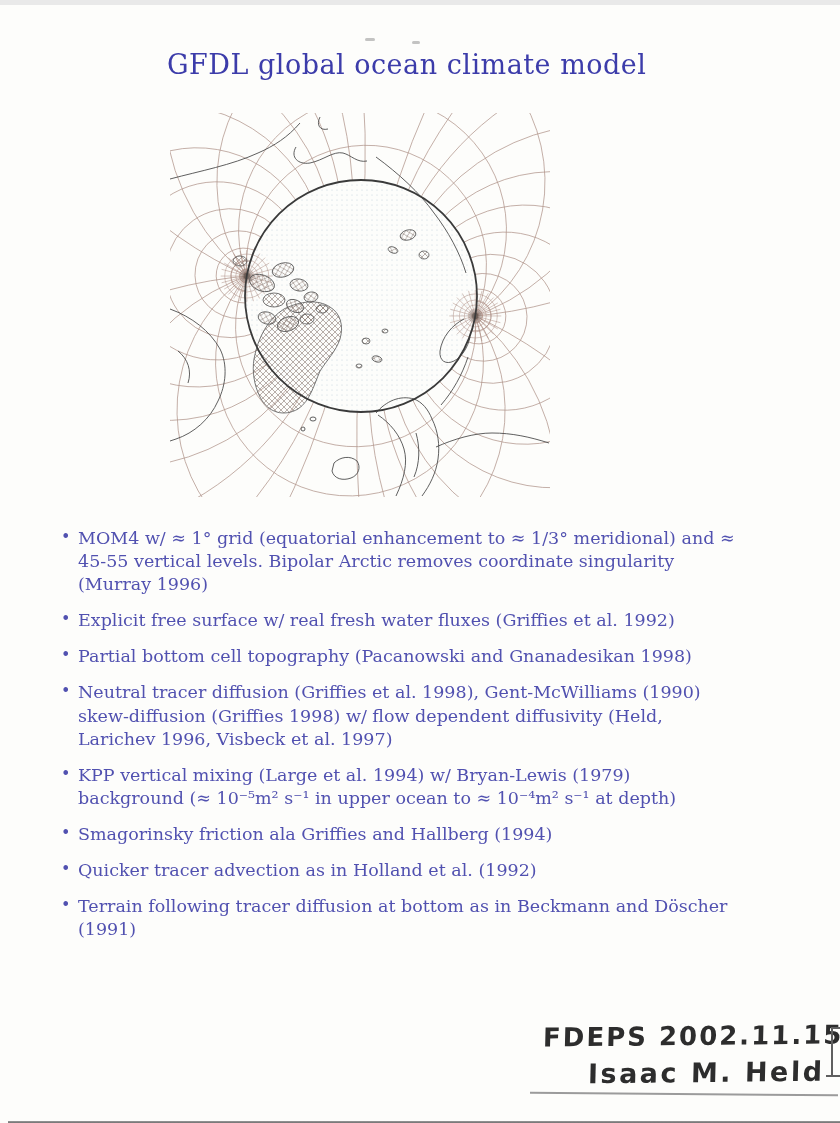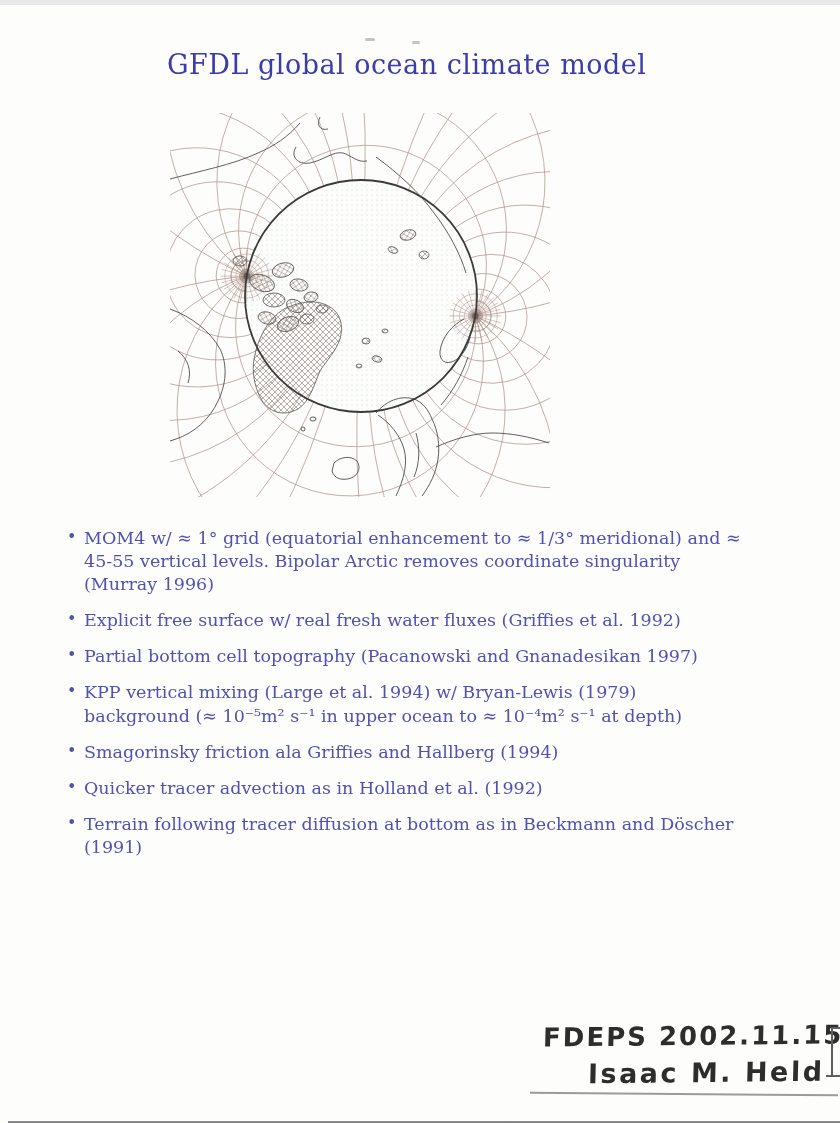--- a/index.html
+++ b/index.html
@@ -11,21 +11,21 @@
   
   .slide-title{
     position:absolute; left:167px; top:44px;
     font-size:27px; letter-spacing:.5px;
     color:var(--title-blue,#3c3caa);
   }
   
   .map-wrap{ position:absolute; left:170px; top:108px; width:380px; height:384px; }
   
   .bullets{
-    position:absolute; left:84px; top:522px; width:662px;
+    position:absolute; left:78px; top:522px; width:662px;
     margin:0; padding:0; list-style:none;
     color:var(--body-blue,#5151b0);
     font-size:17.5px; line-height:1.32;
   }
   .bullets li{ position:relative; margin:0 0 13px 0; }
   .bullets li::before{
     content:"\2022"; position:absolute; left:-17px; top:-1px; font-size:16px;
   }
   
   .hand{
@@ -220,21 +220,22 @@
           <ellipse cx="189" cy="253" rx="3" ry="2" transform="rotate(0 189 253)"></ellipse>
           <ellipse cx="215" cy="218" rx="3" ry="2" transform="rotate(0 215 218)"></ellipse>
         </g>
         <circle cx="191" cy="183" r="116" fill="none" stroke="#3a3a3a" stroke-width="1.8"></circle>
       </svg>
   </div>
 
   <ul class="bullets">
     <li>MOM4 w/ ≈ 1° grid (equatorial enhancement to ≈ 1/3° meridional) and ≈ 45-55 vertical levels.  Bipolar Arctic removes coordinate singularity (Murray 1996)</li>
     <li>Explicit free surface w/ real fresh water fluxes (Griffies et al. 1992)</li>
-    <li>Partial bottom cell topography (Pacanowski and Gnanadesikan 1997)</li>
+    <li>Partial bottom cell topography (Pacanowski and Gnanadesikan 1998)</li>
+    <li>Neutral tracer diffusion (Griffies et al. 1998), Gent-McWilliams (1990) skew-diffusion (Griffies 1998) w/ flow dependent diffusivity (Held, Larichev 1996, Visbeck et al. 1997)</li>
     <li>KPP vertical mixing (Large et al. 1994) w/ Bryan-Lewis (1979) background (≈ 10⁻⁵m² s⁻¹ in upper ocean to ≈ 10⁻⁴m² s⁻¹ at depth)</li>
     <li>Smagorinsky friction ala Griffies and Hallberg (1994)</li>
     <li>Quicker tracer advection as in Holland et al. (1992)</li>
     <li>Terrain following tracer diffusion at bottom as in Beckmann and Döscher (1991)</li>
   </ul>
 
   <div class="hand hand-1">FDEPS 2002.11.15</div>
   <div class="hand hand-2">Isaac M. Held</div>
   <div class="hand-underline"></div>
 

